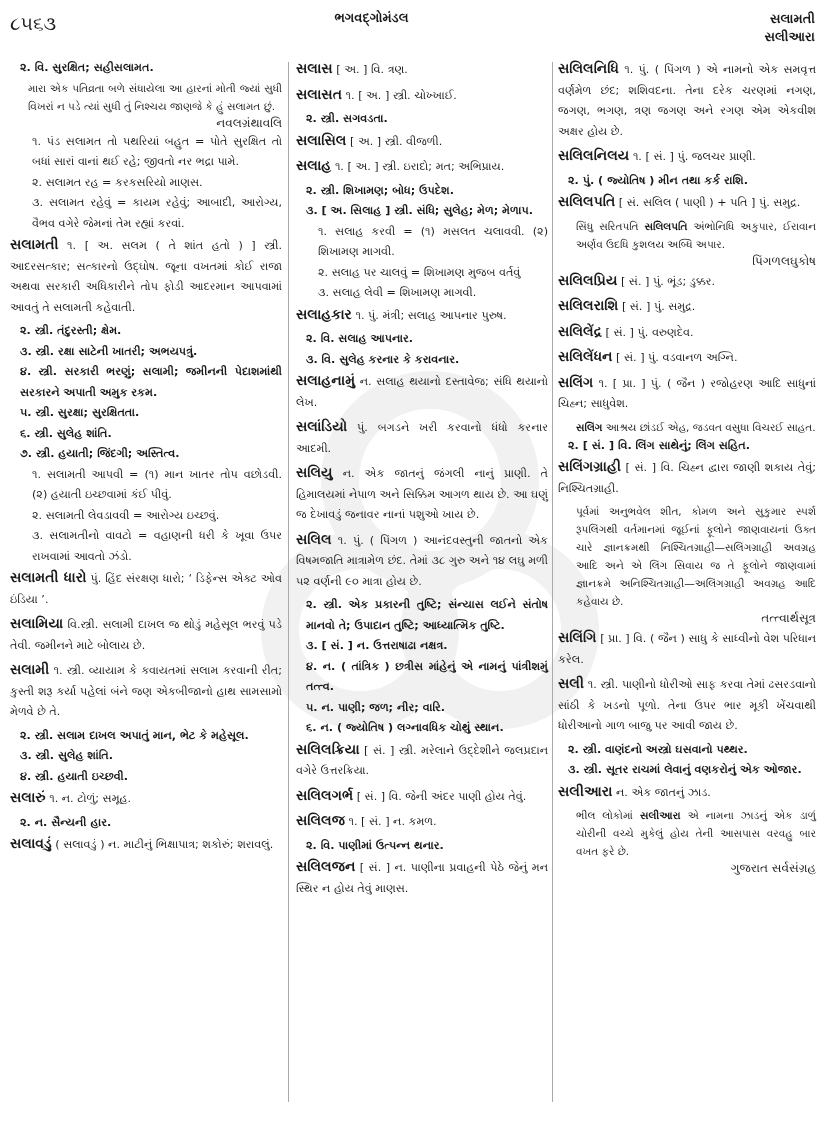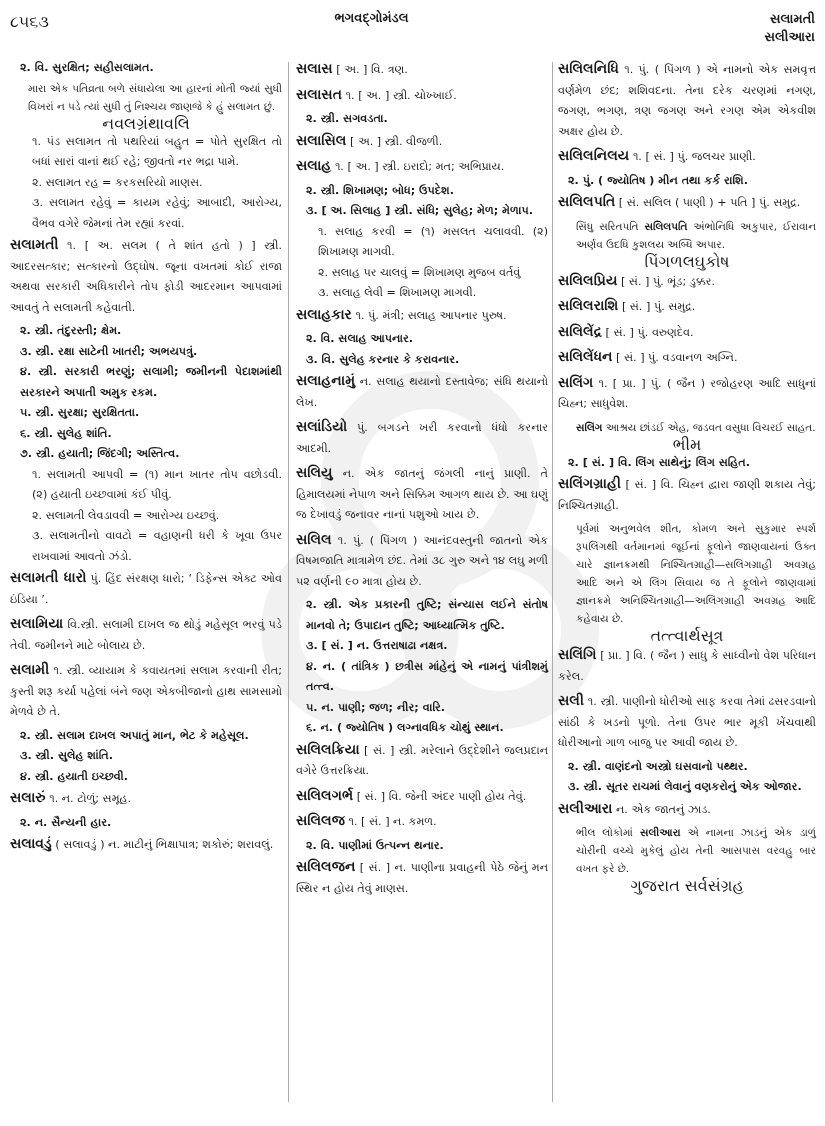--- a/index.html
+++ b/index.html
@@ -1,33 +1,33 @@
 <!DOCTYPE html>
 <html><head>
 <meta charset="utf-8">
 <style>
   html, body { margin:0; padding:0; }
   body { width:825px; height:1126px; background:#ffffff; color:#1a1a1a; font-family:"DejaVu Sans", sans-serif; position:relative; overflow:hidden; }
   .watermark { position:absolute; left:250px; top:330px; width:360px; height:440px; pointer-events:none; }
   .header { position:absolute; top:0; left:0; width:825px; height:52px; }
-  .pg { position:absolute; left:10px; top:12px; font-size:16px; }
+  .pg { position:absolute; left:10px; top:12px; font-size:19px; }
   .title { position:absolute; left:0; width:743px; top:10px; text-align:center; font-size:13px; font-weight:bold; }
   .guide { position:absolute; right:10px; top:10px; text-align:right; font-size:13px; font-weight:bold; line-height:18px; }
   .col { position:absolute; top:58px; font-size:11.2px; line-height:20.5px; }
   .c1 { left:10px; width:272px; }
   .c2 { left:296px; width:252px; }
   .c3 { left:558px; width:258px; }
   .rule { position:absolute; top:62px; width:1px; background:#aaa; height:1040px; }
   .r1 { left:288px; } .r2 { left:552px; }
   .entry { margin-bottom:3px; text-align:justify; }
   .hw { font-weight:bold; font-size:14px; }
   .sense { padding-left:10px; text-align:justify;font-weight:bold; }
   .idiom { padding-left:22px; text-align:justify; }
   .quote { padding-left:18px; font-size:10.5px; line-height:18px; text-align:justify; }
-  .src { text-align:center; font-size:16px; line-height:17px; }
+  .src { text-align:right; font-size:12px; line-height:17px; }
   b { font-weight:bold; }
 </style>
 </head>
 <body>
 
 <svg class="watermark" viewBox="0 0 360 440">
   <g fill="none" stroke="#f1f1f1" stroke-width="38">
     <circle cx="180" cy="150" r="90"></circle>
     <circle cx="110" cy="300" r="80"></circle>
     <circle cx="250" cy="300" r="80"></circle>
@@ -193,21 +193,20 @@
   </div>
   <div class="entry">
     <span class="hw">સલિલેંધન</span>
     <span>[ સં. ] પું. વડવાનળ અગ્નિ.</span>
   </div>
   <div class="entry">
     <span class="hw">સલિંગ</span>
     <span>૧. [ પ્રા. ] પું. ( જૈન ) રજોહરણ આદિ સાધુનાં ચિહ્ન; સાધુવેશ.</span>
   </div>
   <div class="quote"><b>સલિંગ</b><span> આશ્રય છાંડઈ એહ, જડવત વસુધા વિચરઈ સાહત.</span></div>
-  <div class="src">ભીમ</div>
   <div class="sense">૨. [ સં. ] વિ. લિંગ સાથેનું; લિંગ સહિત.</div>
   <div class="entry">
     <span class="hw">સલિંગગ્રાહી</span>
     <span>[ સં. ] વિ. ચિહ્ન દ્વારા જાણી શકાય તેવું; નિશ્ચિતગ્રાહી.</span>
   </div>
   <div class="quote">પૂર્વમાં અનુભવેલ શીત, કોમળ અને સુકુમાર સ્પર્શ રૂપલિંગથી વર્તમાનમાં જૂઈનાં ફૂલોને જાણવાયનાં ઉક્ત ચારે જ્ઞાનક્રમથી નિશ્ચિતગ્રાહી—સલિંગગ્રાહી અવગ્રહ આદિ અને એ લિંગ સિવાય જ તે ફૂલોને જાણવામાં જ્ઞાનક્રમે અનિશ્ચિતગ્રાહી—અલિંગગ્રાહી અવગ્રહ આદિ કહેવાય છે.</div>
   <div class="src">તત્ત્વાર્થસૂત્ર</div>
   <div class="entry">
     <span class="hw">સલિંગિ</span>
     <span>[ પ્રા. ] વિ. ( જૈન ) સાધુ કે સાધ્વીનો વેશ પરિધાન કરેલ.</span>

